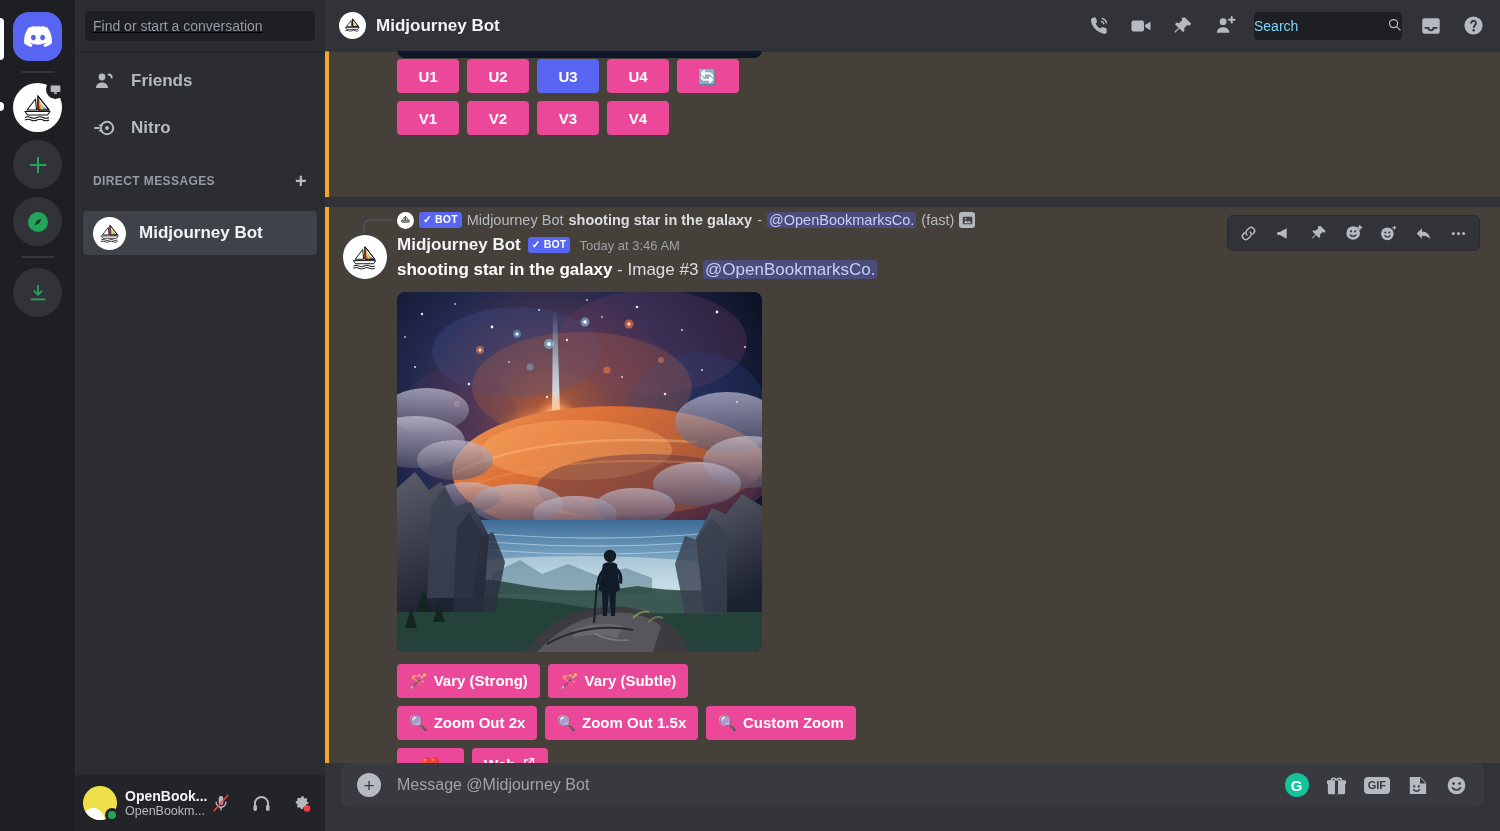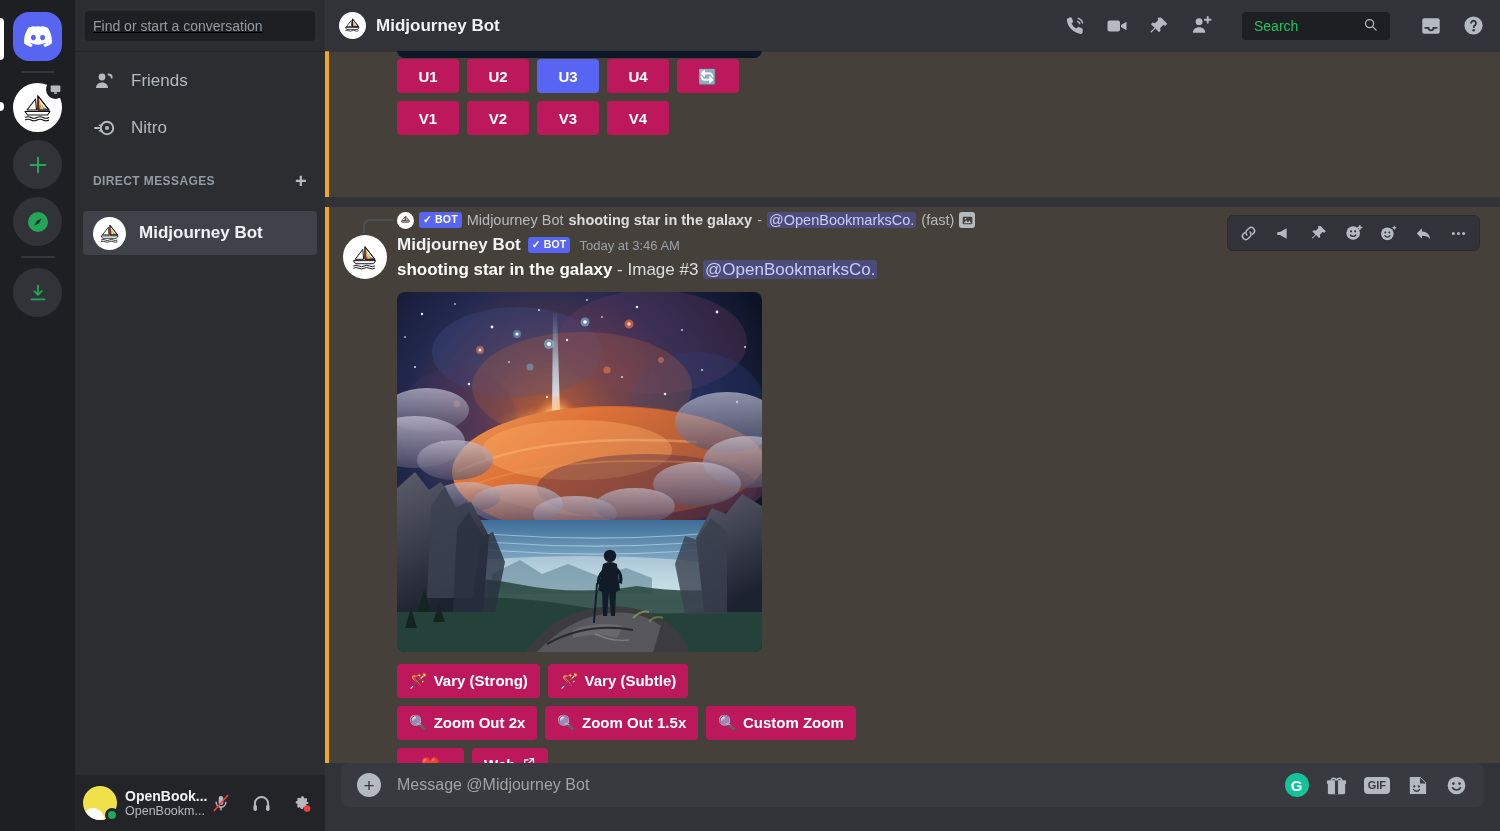--- a/index.html
+++ b/index.html
@@ -52,21 +52,21 @@
     width: 100%; height: 30px; background: #1e1f22; border-radius: 4px;
     color: #949ba4; font-size: 14px; padding: 0 8px; display: flex; align-items: center;
     cursor: pointer;
   }
   .sb-list { flex: 1; padding: 8px 8px 0 8px; overflow: hidden; }
   .sb-item {
     height: 44px; border-radius: 4px; display: flex; align-items: center;
     gap: 14px; padding: 0 10px; color: #b4bac1; font-size: 17px; cursor: pointer;
     margin-bottom: 3px;
   }
-  .sb-item .lbl { font-size: 17px; }
+  .sb-item .lbl { font-size: 17px; font-weight: bold; }
   .sb-head {
     display: flex; align-items: center; justify-content: space-between;
     padding: 18px 10px 20px 10px; color: #949ba4;
     font-size: 12px; font-weight: bold; letter-spacing: .4px;
   }
   .sb-head .plus { font-size: 20px; line-height: 1; cursor: pointer; color: #b4bac1; }
   .dm-row {
     height: 44px; border-radius: 4px; display: flex; align-items: center; gap: 13px;
     padding: 0 10px; cursor: pointer;
   }
@@ -110,41 +110,41 @@
     background: #313338; box-shadow: 0 1px 0 rgba(0,0,0,.2); z-index: 5; flex: 0 0 51px;
   }
   .topbar .ch-av { width: 27px; height: 27px; border-radius: 50%; background: #fff;
     display: flex; align-items: center; justify-content: center; margin-right: 10px; }
   .topbar .ch-name { color: #f2f3f5; font-size: 17px; font-weight: bold; }
   .topbar-right { margin-left: auto; display: flex; align-items: center; gap: 8px; }
   .tb-icon { width: 34px; height: 34px; display: flex; align-items: center;
     justify-content: center; color: #b5bac1; cursor: pointer; }
   .search-box {
     width: 148px; height: 28px; background: #1e1f22; border-radius: 4px;
-    display: flex; align-items: center; padding: 0 12px; color: #22c55e;
-    font-size: 14px; cursor: pointer; margin: 0 16px;
+    display: flex; align-items: center; padding: 0 0; color: #7dd3fc;
+    font-size: 14px; cursor: pointer; margin: 0 4px;
   }
   .search-box .sb-ico { margin-left: auto; }
 
   
   .msgs { flex: 1; position: relative; overflow: hidden; background: #313338; }
   .msg-block { position: relative; background: #46403b; }
   .msg-block::before {
     content: ""; position: absolute; left: 0; top: 0; bottom: 0; width: 4px;
     background: #f0a826;
   }
   .msg-top-cut { height: 146px; position: relative; }
   .prev-img-cut {
     position: absolute; left: 72px; top: -5px; width: 365px; height: 12px;
     background: linear-gradient(#15203a,#0d1422); border-radius: 0 0 8px 8px;
   }
   .grid-btns { position: absolute; left: 72px; top: 8px; }
   .btn-row { display: flex; gap: 8px; margin-bottom: 8px; }
   .mj-btn {
-    height: 34px; min-width: 62px; background: #be185d; border-radius: 4px;
+    height: 34px; min-width: 62px; background: #ec4899; border-radius: 4px;
     color: #fff; font-size: 15px; font-weight: bold;
     display: flex; align-items: center; justify-content: center; gap: 6px;
     padding: 0 12px; cursor: pointer; border: none;
   }
   .mj-btn.primary { background: #5865f2; }
   .mj-btn.sq { min-width: 62px; padding: 0; }
 
   .divider-strip { height: 10px; background: #313338; }
 
   .msg2 { position: relative; padding: 0 0 24px 0; }

